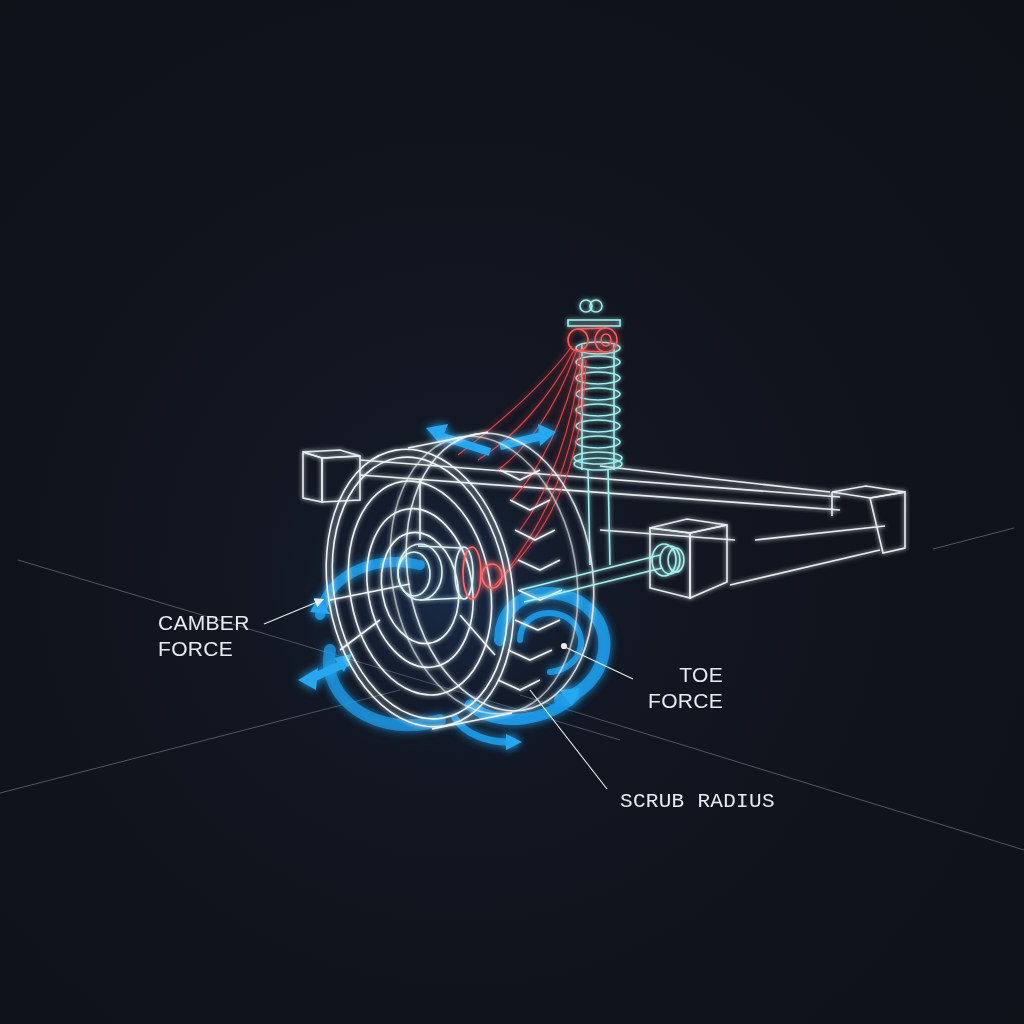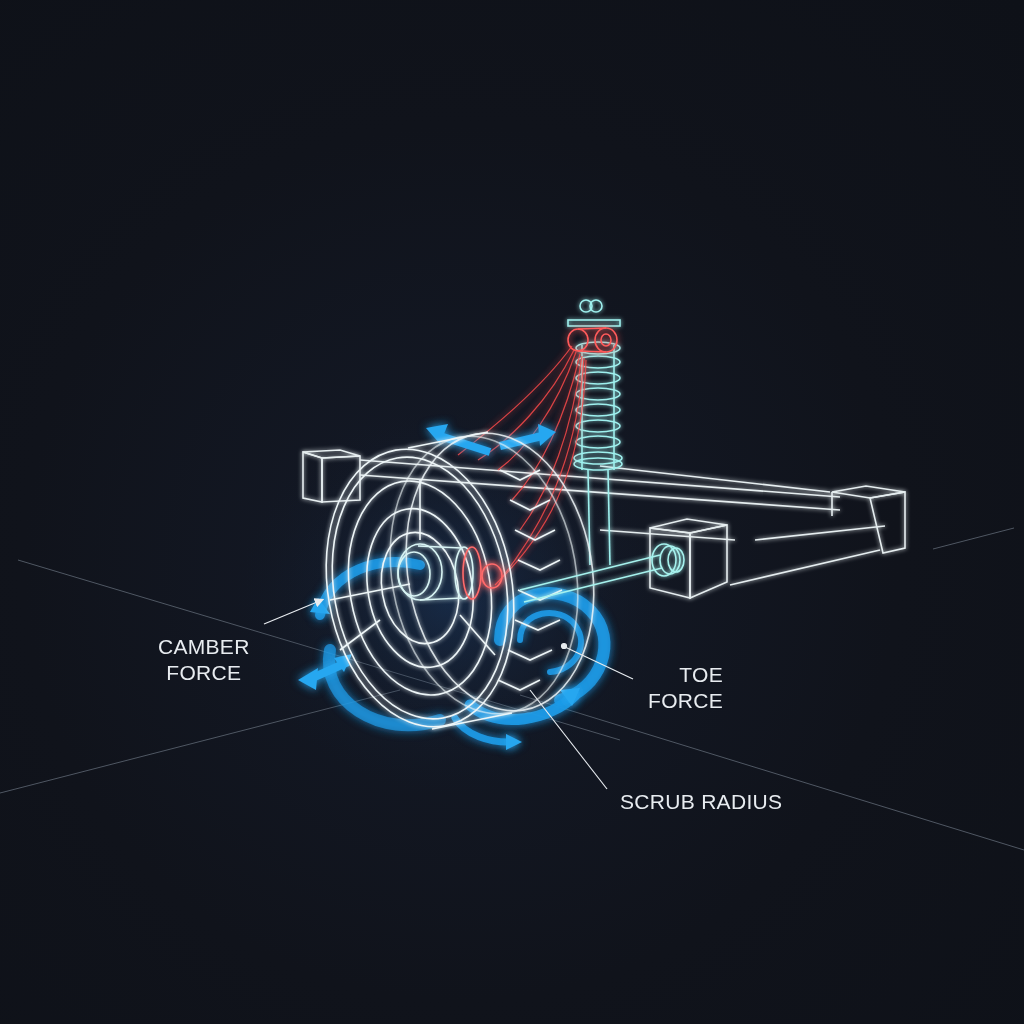--- a/index.html
+++ b/index.html
@@ -16,21 +16,21 @@
     .label {
       position: absolute;
       color: #e8ecf0;
       font-size: 21px;
       line-height: 26px;
       letter-spacing: 0.3px;
       text-align: center;
       white-space: nowrap;
     }
     .label span { display: block; }
-    .label.left { text-align: center; margin-top: 24px; }
+    .label.left { text-align: left; }
     .label.single { text-align: right; }
   </style>
 </head>
 <body>
 
 <div class="stage">
 
   <svg class="art" width="1024" height="1024" viewBox="0 0 1024 1024">
     <defs>
       <filter id="glowW" x="-20%" y="-20%" width="140%" height="140%">
@@ -219,17 +219,17 @@
   <div class="label left" style="left:158px; top:610px;">
     <span>CAMBER</span>
     <span>FORCE</span>
   </div>
 
   <div class="label single" style="left:648px; top:662px;">
     <span>TOE</span>
     <span>FORCE</span>
   </div>
 
-  <div class="label single" style="left:620px; top:789px;">
+  <div class="label single" style="left:620px; top:789px;font-family:Liberation Mono, monospace;">
     <span>SCRUB RADIUS</span>
   </div>
 
 </div>
 
 </body></html>

